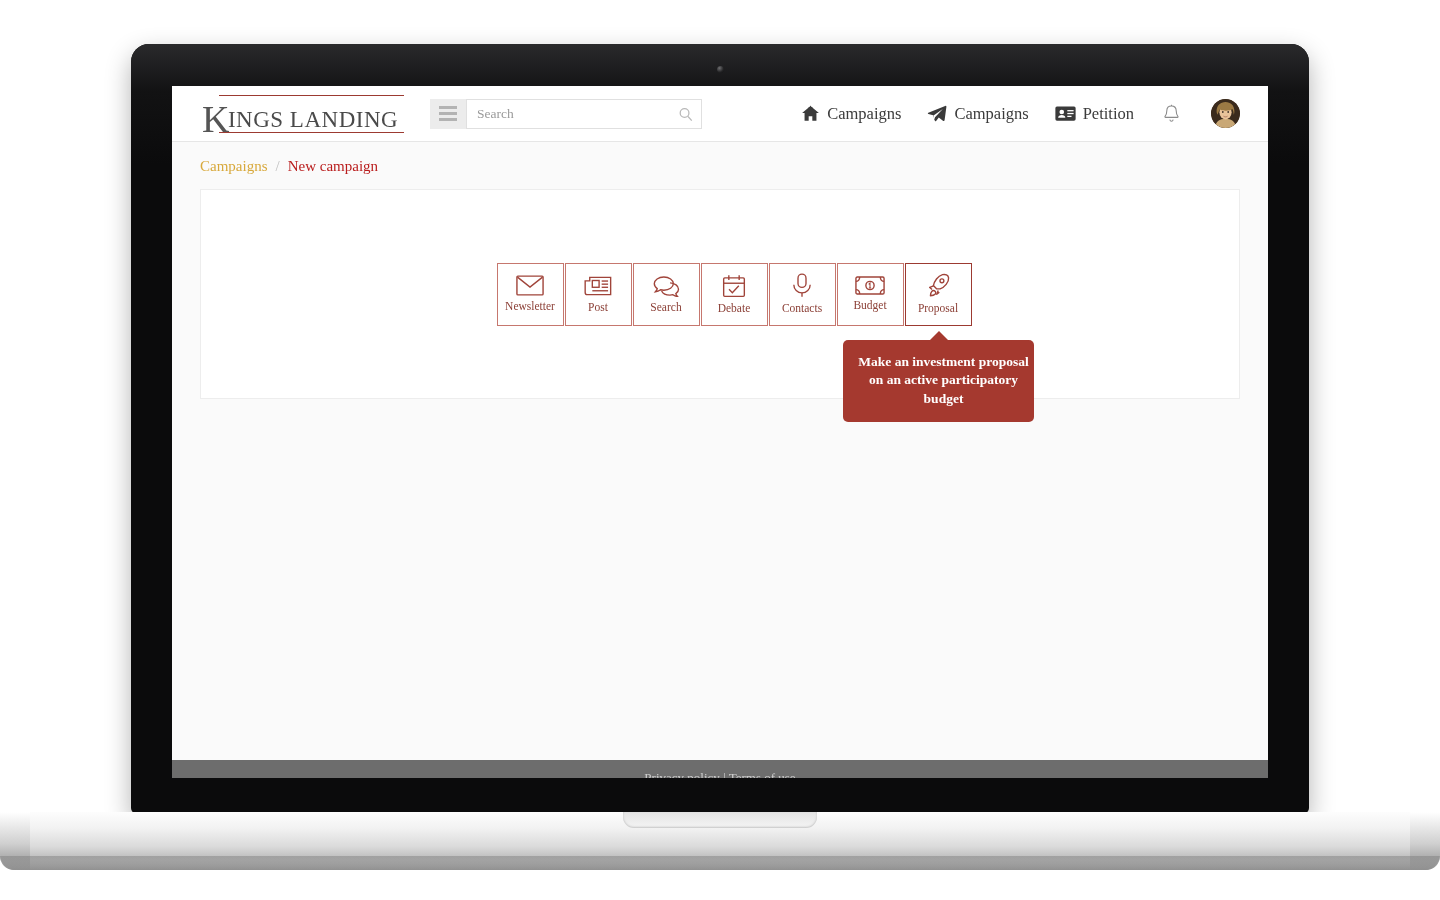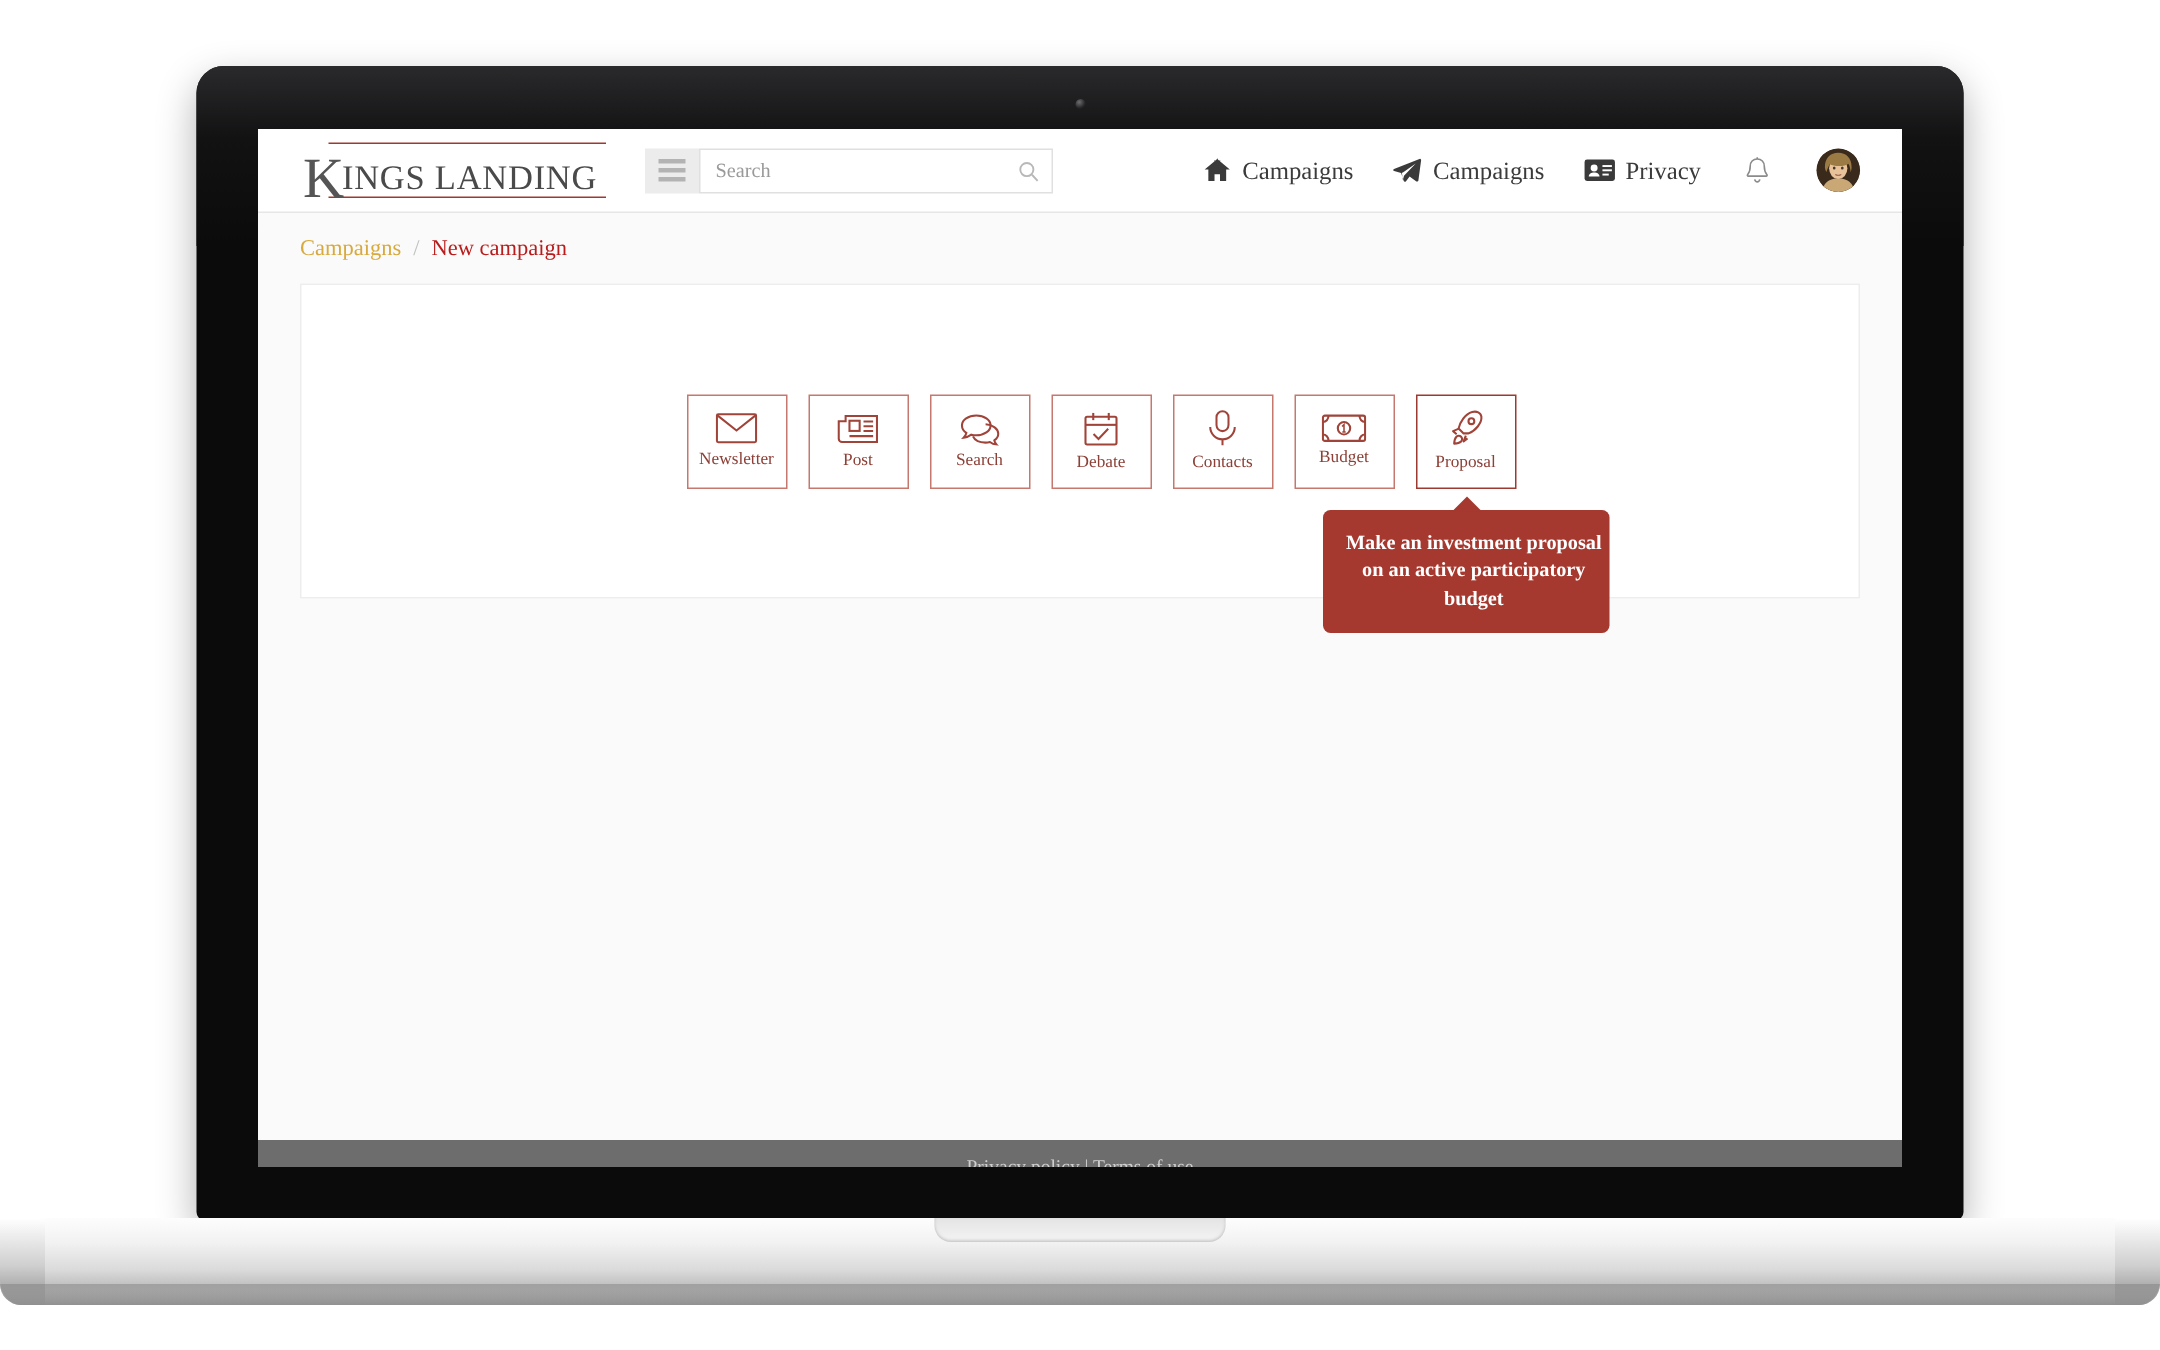--- a/index.html
+++ b/index.html
@@ -257,21 +257,21 @@
     height: 208px;
     display: flex;
     align-items: center;
     justify-content: center;
     position: relative;
   }
 
   .type-row {
     display: flex;
     align-items: flex-start;
-    gap: 14px;
+    gap: 1px;
     position: relative;
     transform: translateX(14px);
   }
   .type-card {
     width: 67px;
     height: 63px;
     border: 1px solid #c6776e;
     background: #ffffff;
     display: flex;
     flex-direction: column;
@@ -387,21 +387,21 @@
 
           <a class="nav-item">
             <svg class="nav-icon" width="21" height="17" viewBox="0 0 28 20" fill="currentColor">
               <rect x="0.5" y="0.5" width="27" height="19" rx="2.2"></rect>
               <circle cx="9" cy="8" r="3.1" fill="#ffffff"></circle>
               <path d="M4.2 15.6c0-2.4 2.2-3.7 4.8-3.7s4.8 1.3 4.8 3.7H4.2z" fill="#ffffff"></path>
               <rect x="16.4" y="5.4" width="8.4" height="1.7" fill="#ffffff"></rect>
               <rect x="16.4" y="9.2" width="8.4" height="1.7" fill="#ffffff"></rect>
               <rect x="16.4" y="13" width="5.6" height="1.7" fill="#ffffff"></rect>
             </svg>
-            <span>Privacy</span>
+            <span>Petition</span>
           </a>
 
           <div class="bell-btn">
             <svg width="19" height="20" viewBox="0 0 24 26" fill="none" stroke="currentColor" stroke-width="1.4">
               <path d="M12 2.6c-3.7 0-6.1 2.7-6.1 6.2 0 4.6-1.3 6.2-2.3 7.4-.4.5 0 1.2.6 1.2h15.6c.6 0 1-.7.6-1.2-1-1.2-2.3-2.8-2.3-7.4 0-3.5-2.4-6.2-6.1-6.2z"></path>
               <path d="M9.8 20.2c.3 1.3 1.2 2.2 2.2 2.2s1.9-.9 2.2-2.2"></path>
               <line x1="12" y1="1" x2="12" y2="2.6"></line>
             </svg>
           </div>
 

